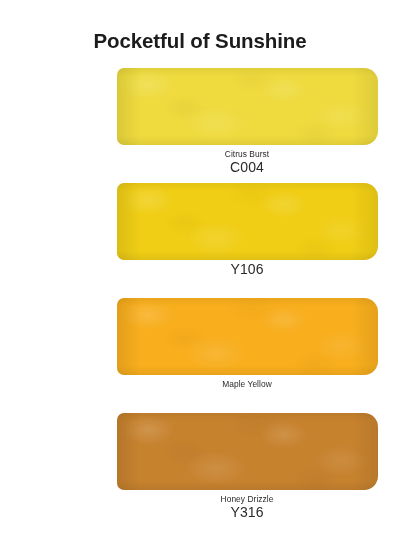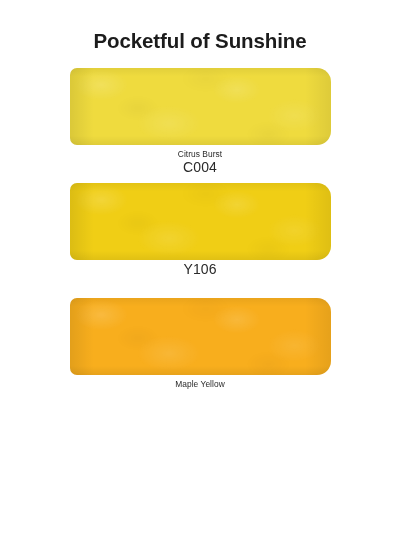--- a/index.html
+++ b/index.html
@@ -37,20 +37,21 @@
   .swatch-list {
     position: absolute;
     top: 68px;
     left: 0;
     width: 400px;
   }
   .swatch-item {
     position: relative;
     width: 329px;
     height: 115px;
+    margin-left: 47px;
   }
   .swatch-chip {
     position: absolute;
     left: 70px;
     top: 0;
     width: 261px;
     height: 77px;
     border-top-left-radius: 7px;
     border-bottom-left-radius: 7px;
     border-top-right-radius: 14px;
@@ -137,15 +138,26 @@
       <div class="swatch-chip">
         <div class="swatch-base" style="background: rgb(248, 174, 29);"></div>
         <div class="swatch-texture"></div>
         <div class="swatch-vignette"></div>
       </div>
       <div class="swatch-caption">
         <div class="swatch-name">Maple Yellow</div>
       </div>
     </div>
 
+    <div class="swatch-item">
+      <div class="swatch-chip">
+        <div class="swatch-base" style="background: rgb(199, 130, 46);"></div>
+        <div class="swatch-texture"></div>
+        <div class="swatch-vignette"></div>
+      </div>
+      <div class="swatch-caption">
+        <div class="swatch-name">Honey Drizzle</div>
+        <div class="swatch-code">Y316</div>
+      </div>
+    </div>
 
   </div>
 </div>
 
 </body></html>

